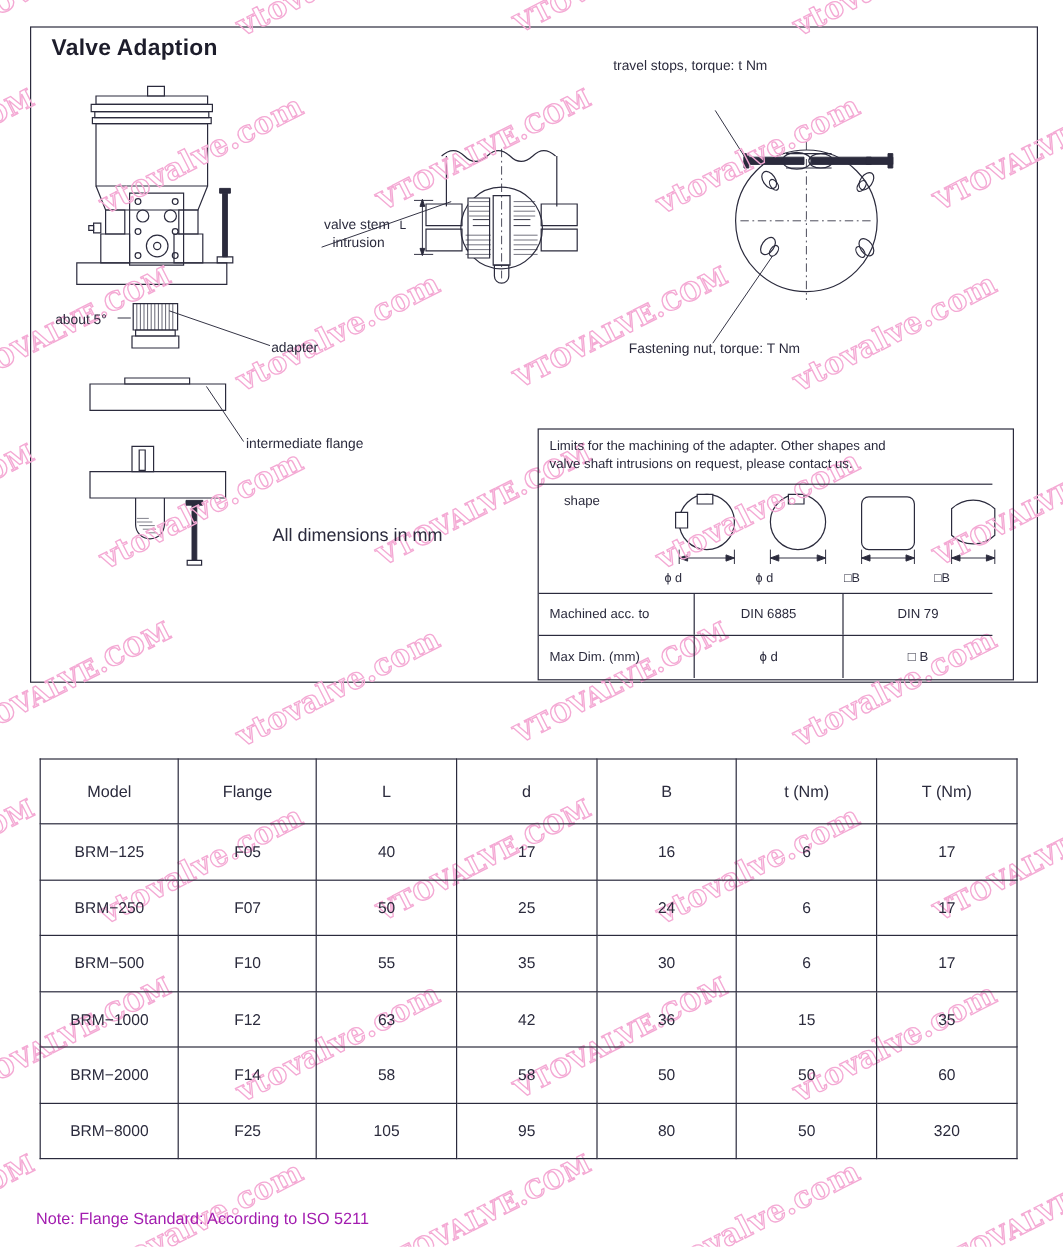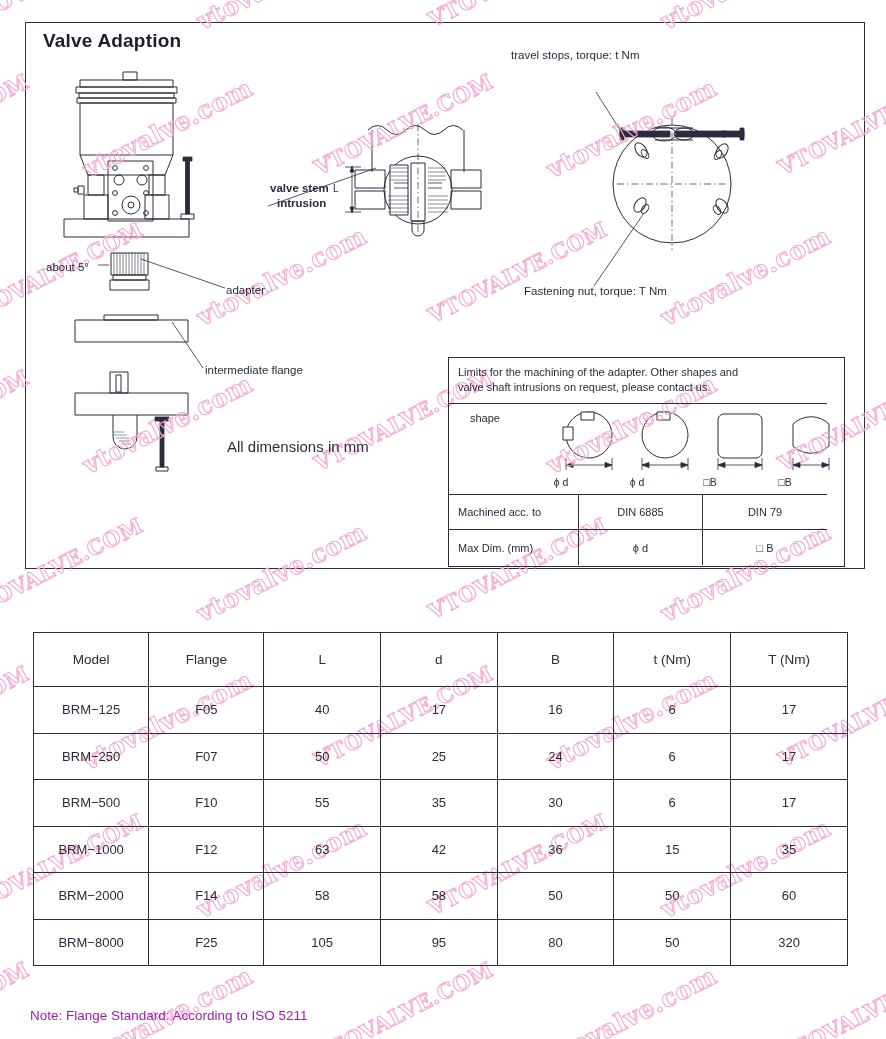--- a/index.html
+++ b/index.html
@@ -32,21 +32,21 @@
   .diagram-box{
     position:absolute;left:25px;top:22px;width:838px;height:545px;
     border:1.6px solid #2b2b3d;background:transparent;z-index:2;
   }
   .title{
     position:absolute;left:43px;top:30px;
     font-size:19px;font-weight:700;letter-spacing:.2px;color:#1d1d2b;z-index:6;
   }
 
   .lbl{position:absolute;font-size:11.5px;color:#2b2b3d;white-space:nowrap;z-index:6;line-height:1.35;}
-  .lbl.c{text-align:left;font-weight:bold;}
+  .lbl.c{text-align:left;}
   .big{font-size:15px;}
 
   svg{position:absolute;left:0;top:0;overflow:visible;}
   .ln{stroke:#2b2b3d;stroke-width:1;fill:none;}
   .ln-t{stroke:#2b2b3d;stroke-width:.8;fill:none;}
   .ln-d{stroke:#2b2b3d;stroke-width:.7;fill:none;stroke-dasharray:7 3 1.5 3;}
   .fillw{fill:#ffffff;}
   .solid{fill:#2b2b3d;stroke:#2b2b3d;stroke-width:.8;}
 
   

